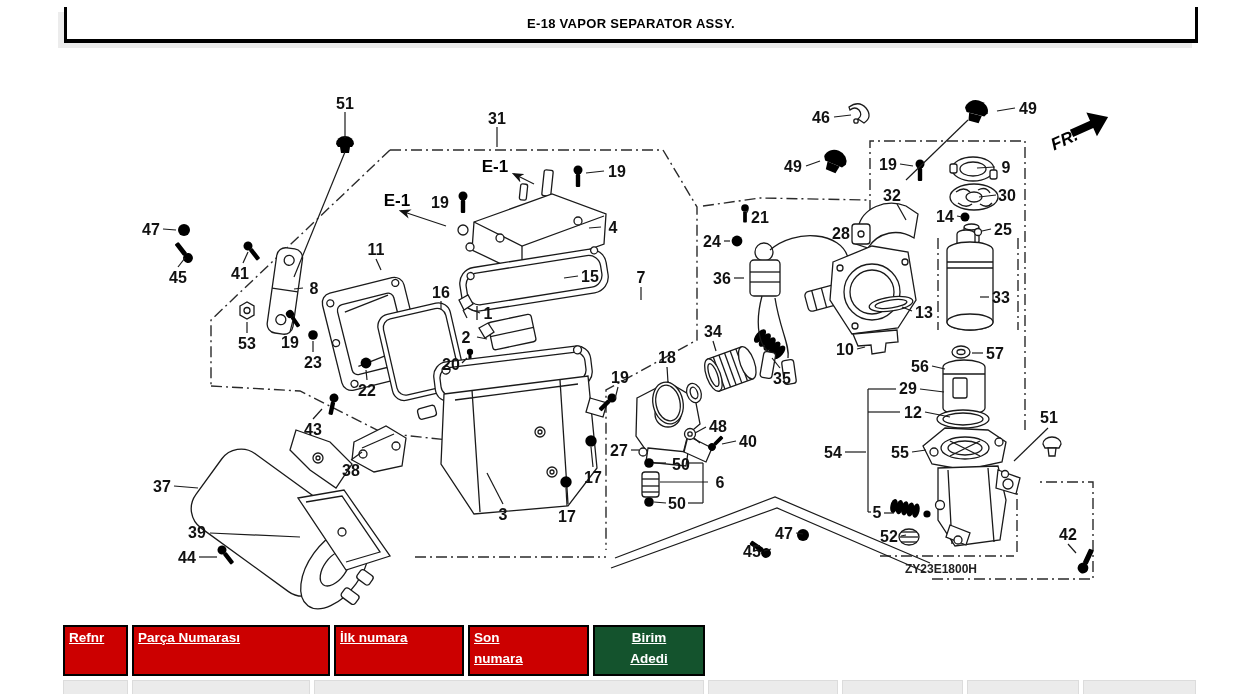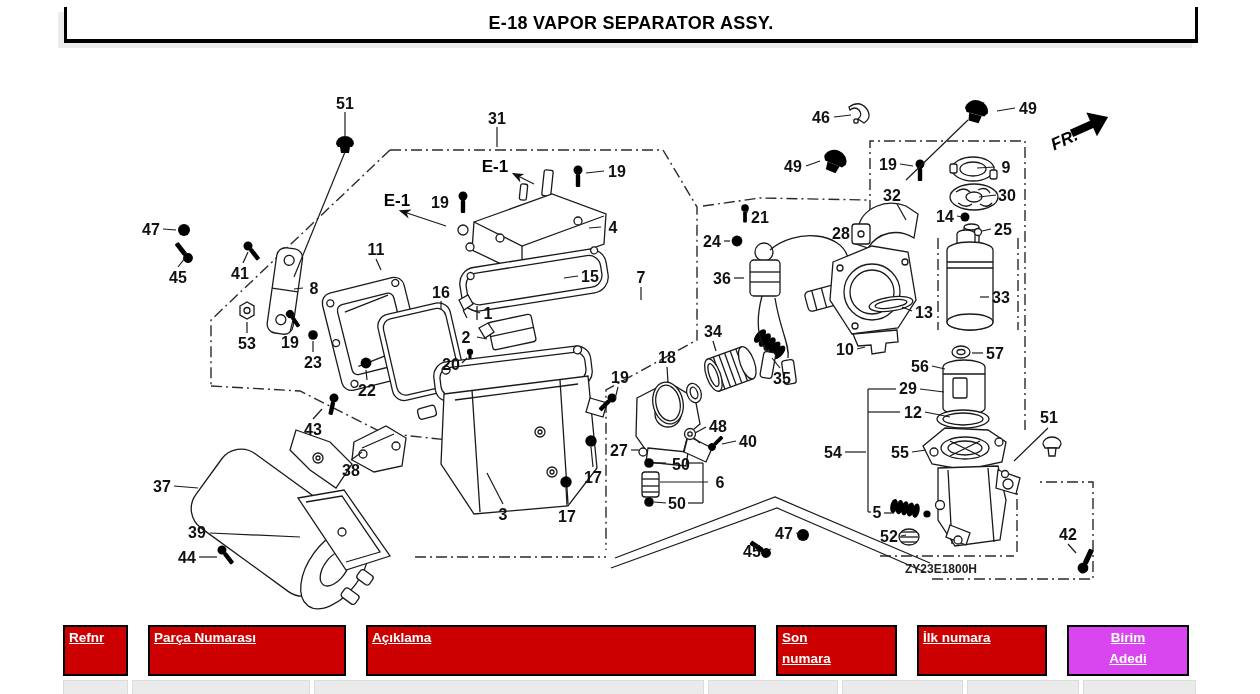--- a/index.html
+++ b/index.html
@@ -1,35 +1,35 @@
 <!DOCTYPE html>
 <html><head>
 <meta charset="utf-8">
 <style>
   html,body{margin:0;padding:0;background:#fff;}
   .page{position:relative;width:1260px;height:694px;background:#fff;overflow:hidden;
         font-family:"Liberation Sans",sans-serif;}
   .titlebox{position:absolute;left:64px;top:7px;width:1128px;height:32px;
         border-left:3px solid #000;border-right:3px solid #000;border-bottom:4px solid #000;
         box-shadow:-6px 5px 0 0 #ececec;display:flex;align-items:center;justify-content:center;}
-  .titlebox h1{margin:0;font-size:18px;font-weight:bold;color:#000;letter-spacing:.3px;}
+  .titlebox h1{margin:0;font-size:13px;font-weight:bold;color:#000;letter-spacing:.3px;}
   svg.diagram{position:absolute;left:0;top:56px;}
   svg.diagram *{vector-effect:non-scaling-stroke;}
   .parts path,.parts rect,.parts circle,.parts ellipse,.parts polygon{fill:#fff;stroke:#1a1a1a;stroke-width:1.3;}
   .parts line{stroke:#1a1a1a;stroke-width:1.3;}
   .parts .nf{fill:none;}
   .fr{fill:none;stroke:#2a2a2a;stroke-width:1.4;stroke-dasharray:11 4 2 4;}
   .pp{fill:none;stroke:#1a1a1a;stroke-width:1.2;}
   .ld{stroke:#1a1a1a;stroke-width:1.2;}
   .lbl{font:700 16px "Liberation Sans",sans-serif;fill:#111;stroke:none;text-anchor:middle;}
   .lblb{font:800 17px "Liberation Sans",sans-serif;fill:#000;stroke:none;text-anchor:middle;}
   .code-t{font:700 12px "Liberation Sans",sans-serif;fill:#222;stroke:none;text-anchor:middle;}
   .fr-t{font:800 17px "Liberation Sans",sans-serif;fill:#000;stroke:none;font-style:italic;}
   .fr-arrow{fill:#000;stroke:none;}
-  .thead{position:absolute;left:63px;top:625px;display:flex;gap:20px;justify-content:flex-end;}
+  .thead{position:absolute;left:63px;top:625px;display:flex;gap:4px;justify-content:flex-end;}
   .th{display:block;background:#cc0000;border:2px solid #000;color:#fff;
       font-weight:bold;font-size:13.5px;line-height:1.55;padding:1px 4px;box-sizing:border-box;
       height:51px;text-decoration:underline;white-space:pre-line;overflow:hidden;cursor:pointer;}
   .trow{position:absolute;left:63px;top:680px;display:flex;gap:4px;}
   .tg{background:#ebebeb;border:1px solid #dcdcdc;box-sizing:border-box;height:40px;}
 </style>
 </head>
 <body>
 
 <div class="page">
@@ -519,25 +519,24 @@
       <text class="fr-t" x="1050" y="148" transform="rotate(-24 1058 140)">FR.</text>
       <polygon class="fr-arrow" transform="rotate(-24 1088 126)" points="1070,122 1092,122 1092,113 1110,126 1092,139 1092,130 1070,130"></polygon>
     </g>
 
     <text class="code-t" x="941" y="573">ZY23E1800H</text>
   </svg>
 
   <div class="thead">
       <a class="th" style="width: 65px; text-align: left; background: rgb(204, 0, 0); color: rgb(255, 255, 255);">Refnr</a>
       <a class="th" style="width: 198px; text-align: left; background: rgb(204, 0, 0); color: rgb(255, 255, 255);">Parça Numarası</a>
-      <a class="th" style="width: 390px; text-align: left; background: rgb(204, 0, 0); color: rgb(255, 255, 255);">Açıklama</a>
+      <a class="th" style="width: 130px; text-align: left; background: rgb(204, 0, 0); color: rgb(255, 255, 255);">İlk numara</a>
       <a class="th" style="width: 121px; text-align: left; background: rgb(204, 0, 0); color: rgb(255, 255, 255);">Son
 numara</a>
-      <a class="th" style="width: 130px; text-align: left; background: rgb(204, 0, 0); color: rgb(255, 255, 255);">İlk numara</a>
-      <a class="th" style="width: 122px; text-align: center; background: #d946ef; color: rgb(255, 255, 255);">Birim
+      <a class="th" style="width: 112px; text-align: center; background: #14532d; color: rgb(255, 255, 255);">Birim
 Adedi</a>
     </div>
   <div class="trow">
       <div class="tg" style="width: 65px;"></div>
       <div class="tg" style="width: 178px;"></div>
       <div class="tg" style="width: 390px;"></div>
       <div class="tg" style="width: 130px;"></div>
       <div class="tg" style="width: 121px;"></div>
       <div class="tg" style="width: 112px;"></div>
       <div class="tg" style="width: 113px;"></div>

